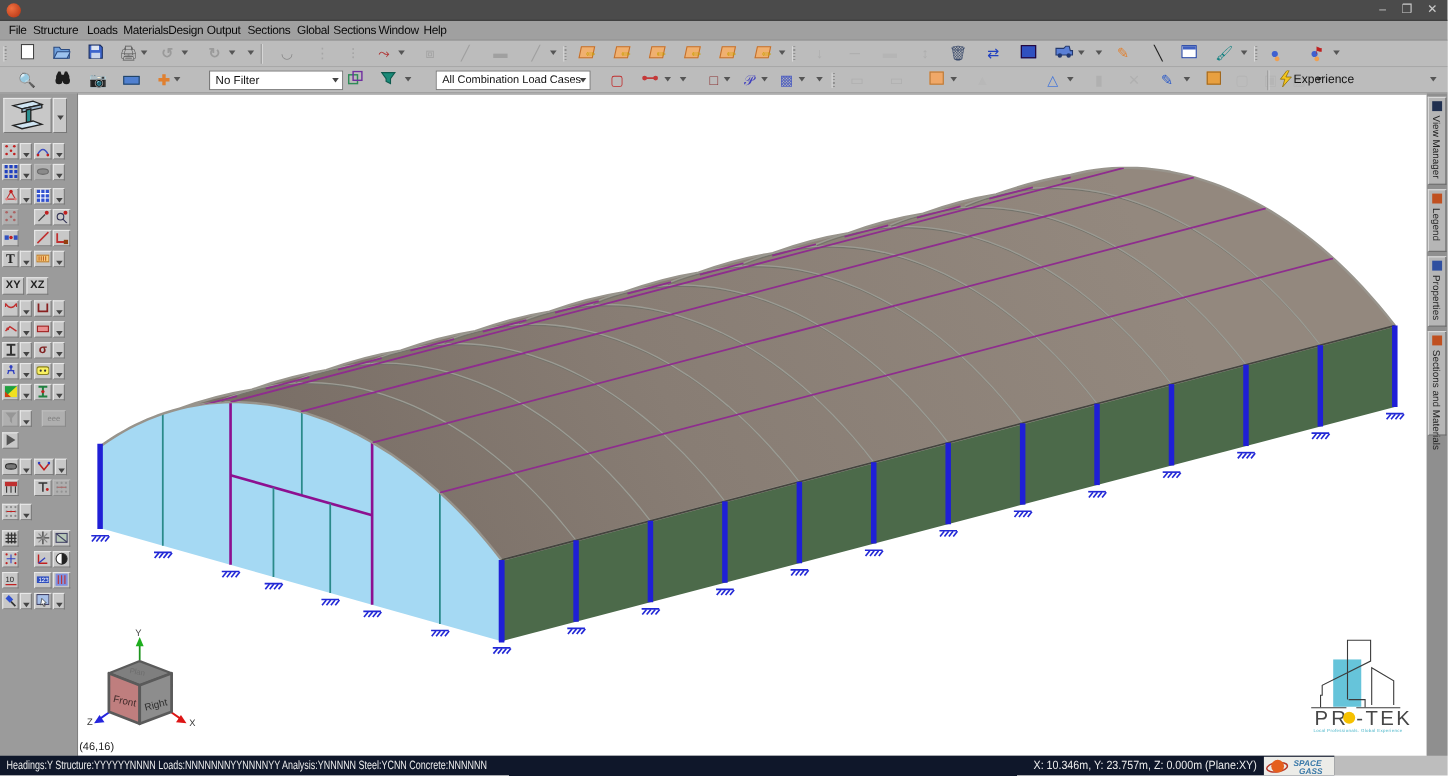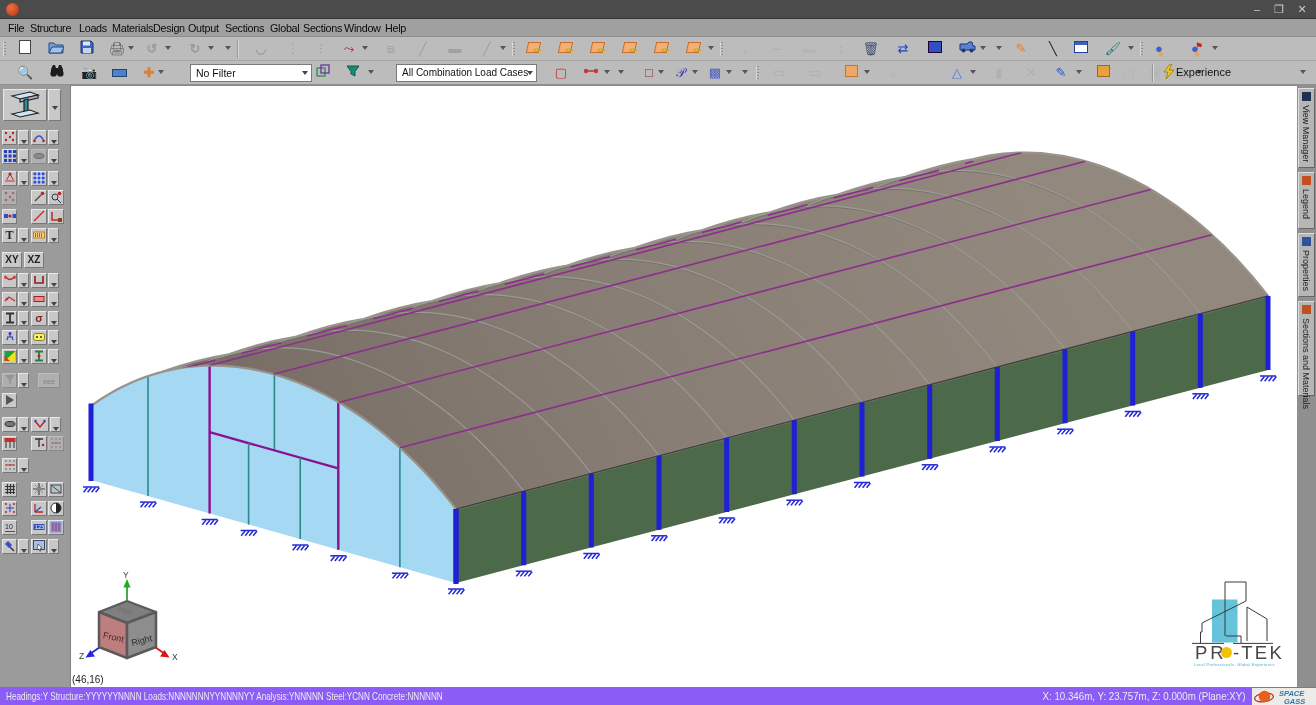--- a/index.html
+++ b/index.html
@@ -16,21 +16,21 @@
 .ic{position:absolute;top:3px;width:18px;height:18px;font-size:13px;line-height:18px;text-align:center}
 .dd{position:absolute;top:9px;width:0;height:0;border-left:3.5px solid transparent;border-right:3.5px solid transparent;border-top:4px solid #555}
 .combo{position:absolute;top:3px;height:18px;background:#fff;border:1px solid #7a7a7a;font-size:10.5px;color:#111;line-height:16px;padding-left:5px}
 .combo .ca{position:absolute;right:3px;top:6px;width:0;height:0;border-left:3.5px solid transparent;border-right:3.5px solid transparent;border-top:4px solid #444}
 .lsb{position:absolute;left:0;top:85px;width:71px;height:602px;background:#9b9b9b;border-right:1px solid #808080}
 .btn{position:absolute;background:#c8c8c8;border:1px solid;border-color:#e8e8e8 #777 #777 #e8e8e8;font-size:10px;text-align:center;color:#222}
 .rsb{position:absolute;left:1297px;top:85px;width:19px;height:602px;background:#8f8f8f}
 .rtab{position:absolute;left:1px;width:17px;background:#b6b6b6;border:1px solid;border-color:#ddd #666 #666 #ddd}
 .rtab .rtxt{position:absolute;left:2px;font-size:9px;color:#222;writing-mode:vertical-rl;white-space:nowrap}
 .canvas{position:absolute;left:71px;top:85px;width:1226px;height:602px;background:#fff;border-top:1px solid #8a8a8a}
-.statusbar{position:absolute;left:0;top:687px;width:1316px;height:18px;background:#8b5cf6;color:#ececec;font-size:10.8px;line-height:18px}
+.statusbar{position:absolute;left:0;top:687px;width:1213px;height:18px;background:#0f172a;color:#ececec;font-size:10.8px;line-height:18px}
 </style></head><body>
 <div class="titlebar">
  <div class="ticon"></div>
  <div class="winbtn" style="left:1251px">–</div>
  <div class="winbtn" style="left:1273px">❐</div>
  <div class="winbtn" style="left:1296px">✕</div>
 </div>
 <div class="menubar">
 <span style="left:8px">File</span>
     <span style="left:30px">Structure</span>

